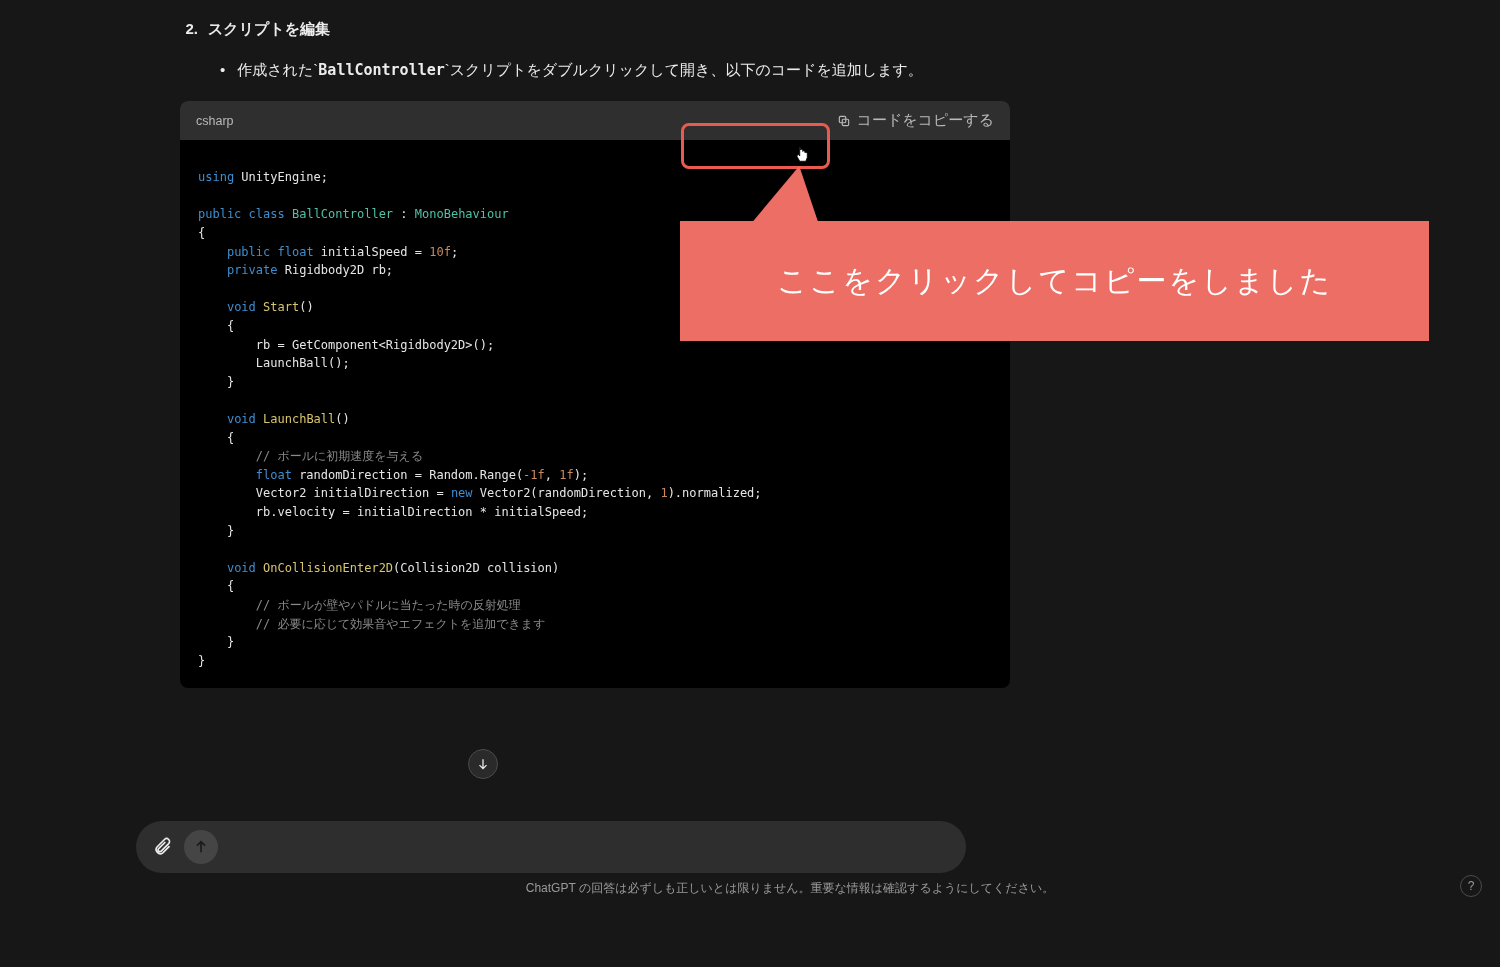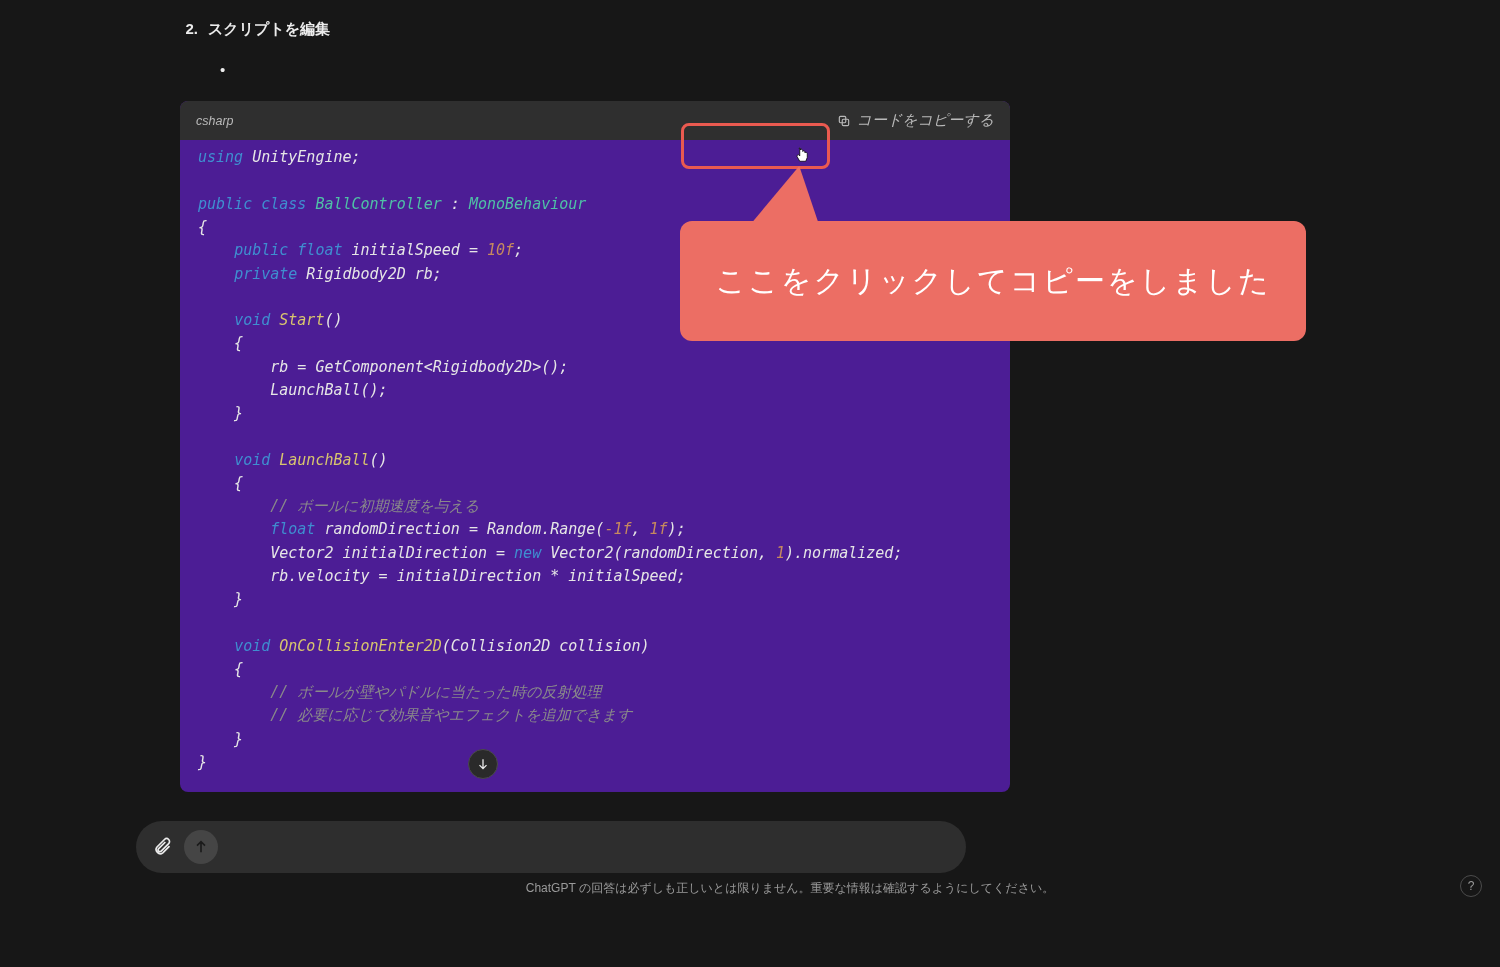--- a/index.html
+++ b/index.html
@@ -32,49 +32,48 @@
   margin-bottom: 18px;
   font-size: 15px;
   line-height: 1.75;
 }
 .bullet-item .bullet { color: #ececec; }
 .inline-code {
   font-family: ui-monospace, "SF Mono", Menlo, Consolas, monospace;
   font-weight: 600;
 }
 .code-block {
-  background: #4c1d95;
+  background: #000000;
   border-radius: 8px;
   overflow: hidden;
   margin-top: 6px;
   position: relative;
-  font-style: italic;
 }
 .code-header {
   background: #2f2f2f;
   padding: 10px 16px;
   display: flex;
   justify-content: space-between;
   align-items: center;
   font-size: 12.5px;
   color: #b9b9b9;
 }
 .copy-btn {
   display: flex;
   align-items: center;
   gap: 6px;
   color: #b9b9b9;
   cursor: pointer;
   font-size: 15px;
 }
 .copy-btn svg { width: 14px; height: 14px; }
 .code-body {
-  padding: 6px 18px 18px;
+  padding: 28px 18px 18px;
   font-family: ui-monospace, "SF Mono", Menlo, Consolas, monospace;
-  font-size: 15px;
+  font-size: 12px;
   line-height: 1.55;
   white-space: pre;
   color: #e6e6e6;
 }
 .tk-kw { color: #3f8ed0; }
 .tk-type { color: #4fc1a6; }
 .tk-fn { color: #d8c56e; }
 .tk-num { color: #c78a5e; }
 .tk-cm { color: #8a8a8a; }
 .tk-new { color: #3f8ed0; }
@@ -90,24 +89,24 @@
   border-radius: 8px;
   left: 681px;
   top: 123px;
   width: 149px;
   height: 46px;
 }
 .callout {
   position: absolute;
   left: 680px;
   top: 221px;
-  width: 626px;
+  width: 749px;
   height: 120px;
   background: #ec6e64;
-  border-radius: 12px;
+  border-radius: 0;
   display: flex;
   align-items: center;
   justify-content: center;
   color: #fff;
   font-size: 30px;
   letter-spacing: 2px;
 }
 .callout-arrow {
   position: absolute;
   left: 758px;
@@ -211,20 +210,23 @@
 
 <div class="main-content">
 
   <div class="ordered-item">
     <span class="num">2.</span>
     <span>スクリプトを編集</span>
   </div>
 
   <div class="bullet-item">
     <span class="bullet">•</span>
+    <span>
+      <span>作成された`</span><span class="inline-code">BallController</span><span>`スクリプトをダブルクリックして開き、以下のコードを追加します。</span>
+    </span>
   </div>
 
   <div class="code-block">
     <div class="code-header">
       <span>csharp</span>
       <div class="copy-btn">
         <svg viewBox="0 0 24 24" fill="none" stroke="currentColor" stroke-width="2">
             <rect x="9" y="9" width="11" height="11" rx="2"></rect>
             <rect x="4" y="4" width="11" height="11" rx="2"></rect>
           </svg>

